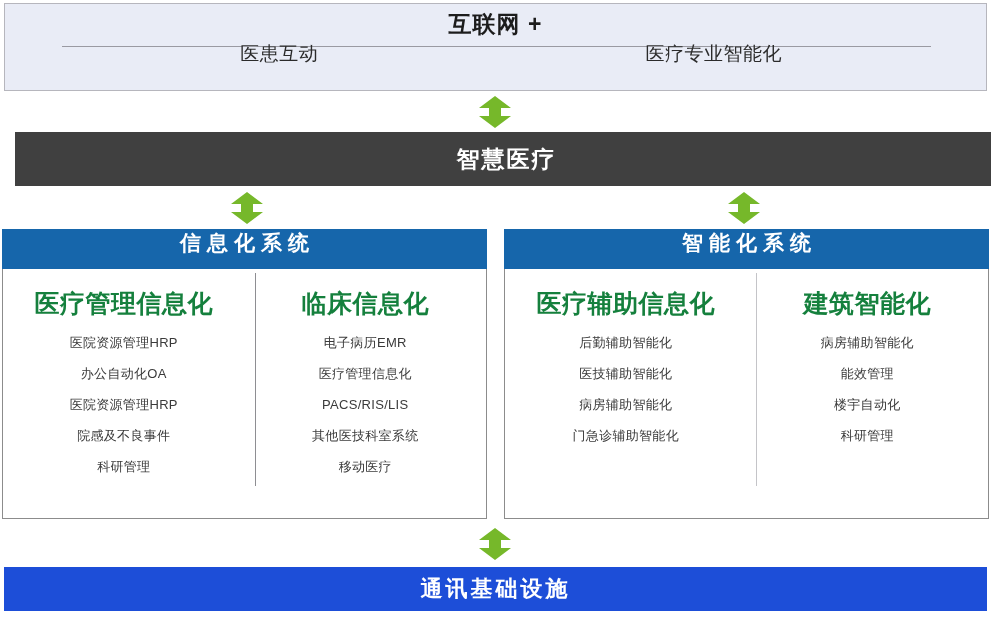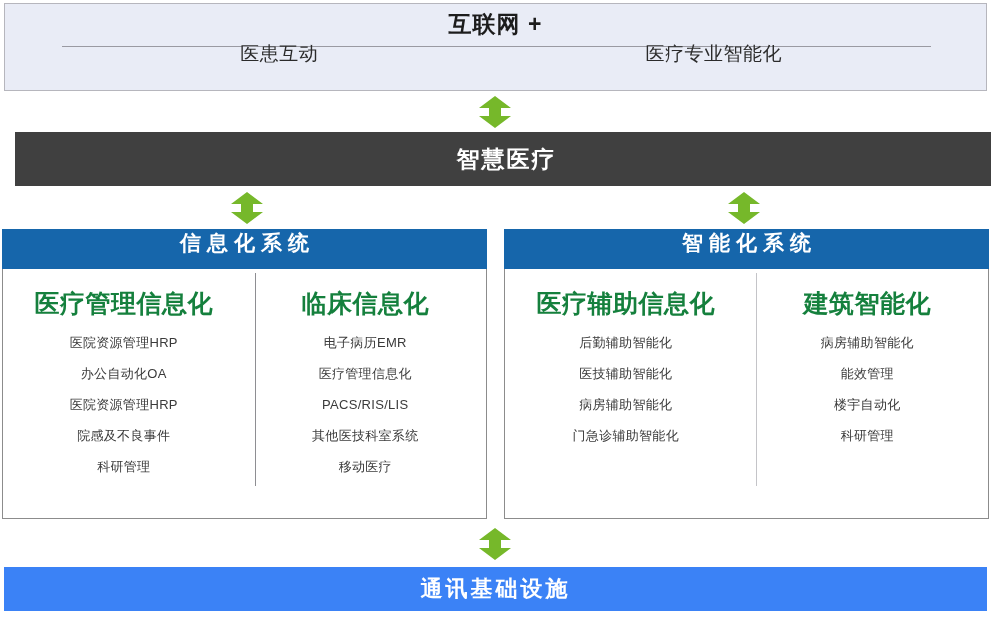--- a/index.html
+++ b/index.html
@@ -166,21 +166,21 @@
   .panel-left .col-divider  { left: 252px; background: #8e8e92; }
   .panel-right .col-divider { left: 251px; background: #c4c4c8; }
 
   
   .band-grey {
     position: absolute;
     left: 4px;
     top: 567px;
     width: 983px;
     height: 44px;
-    background: #3b82f6;
+    background: #1d4ed8;
     display: flex;
     align-items: center;
     justify-content: center;
   }
   .band-grey .band-label {
     color: #ffffff;
     font-size: 22px;
     font-weight: bold;
     letter-spacing: 3px;
   }

